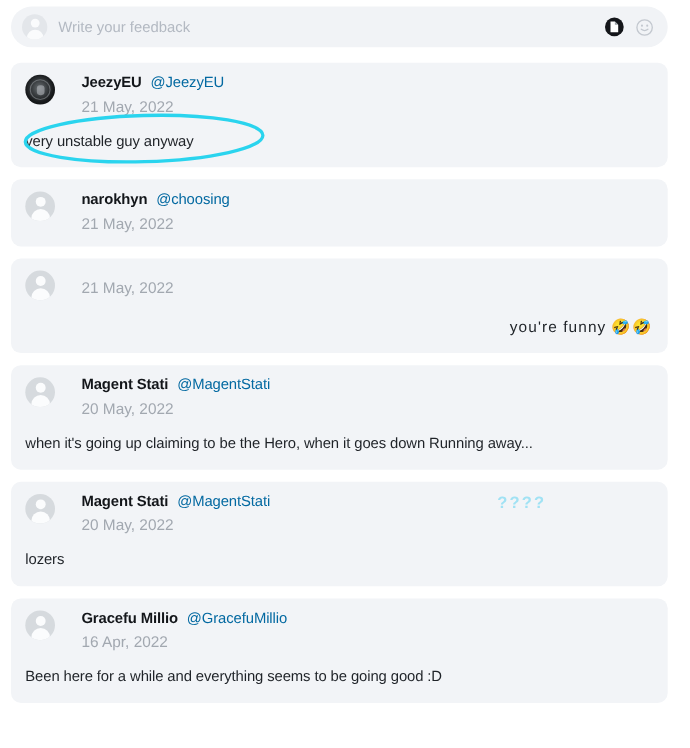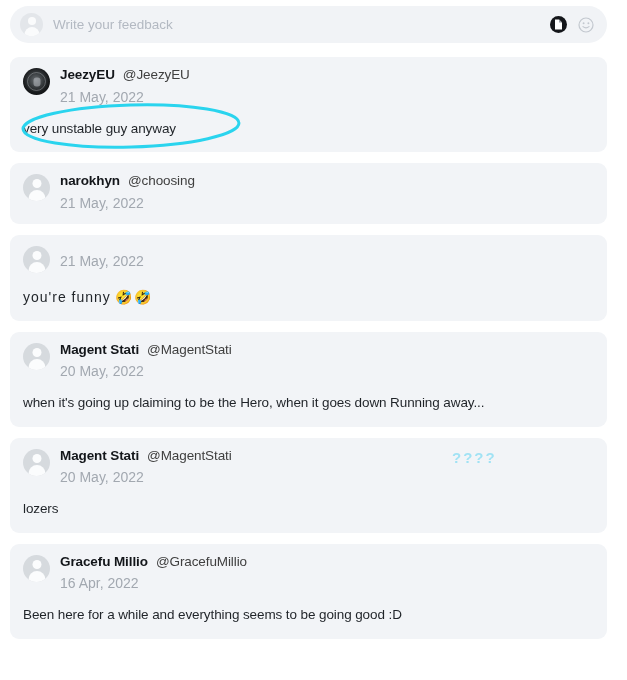--- a/index.html
+++ b/index.html
@@ -167,21 +167,21 @@
     content: "";
     position: absolute;
     left: 50%; top: 50%;
     width: 7px; height: 9px;
     transform: translate(-50%,-50%);
     border-radius: 3px;
     background: rgba(185,190,195,0.55);
   }
 
   .meta {
-    margin-left: 10px;
+    margin-left: 24px;
     display: flex;
     flex-direction: column;
     justify-content: flex-start;
     padding-top: 0px;
   }
 
   .nameline {
     display: flex;
     align-items: baseline;
     gap: 8px;
@@ -190,41 +190,41 @@
 
   .name {
     font-size: 13.5px;
     font-weight: bold;
     color: #13161a;
     letter-spacing: -0.1px;
   }
 
   .handle {
     font-size: 13.5px;
-    color: #404040;
+    color: #0369a1;
     letter-spacing: -0.1px;
   }
 
   .date {
     font-size: 14px;
     color: #a2a8b0;
     margin-top: 7px;
     letter-spacing: 0px;
   }
 
   .body {
     font-size: 13.5px;
     color: #1f2328;
     line-height: 1.52;
     margin-top: 14px;
     margin-left: 0px;
     letter-spacing: -0.1px;
   }
 
-  .emoji { font-size: 14px; letter-spacing: 1px; }
+  .emoji { font-size: 14px; letter-spacing: 1px; text-align: right; }
 
   
   .annot-layer {
     position: absolute;
     inset: 0;
     pointer-events: none;
     z-index: 20;
   }
 
   .annot-qmarks {

